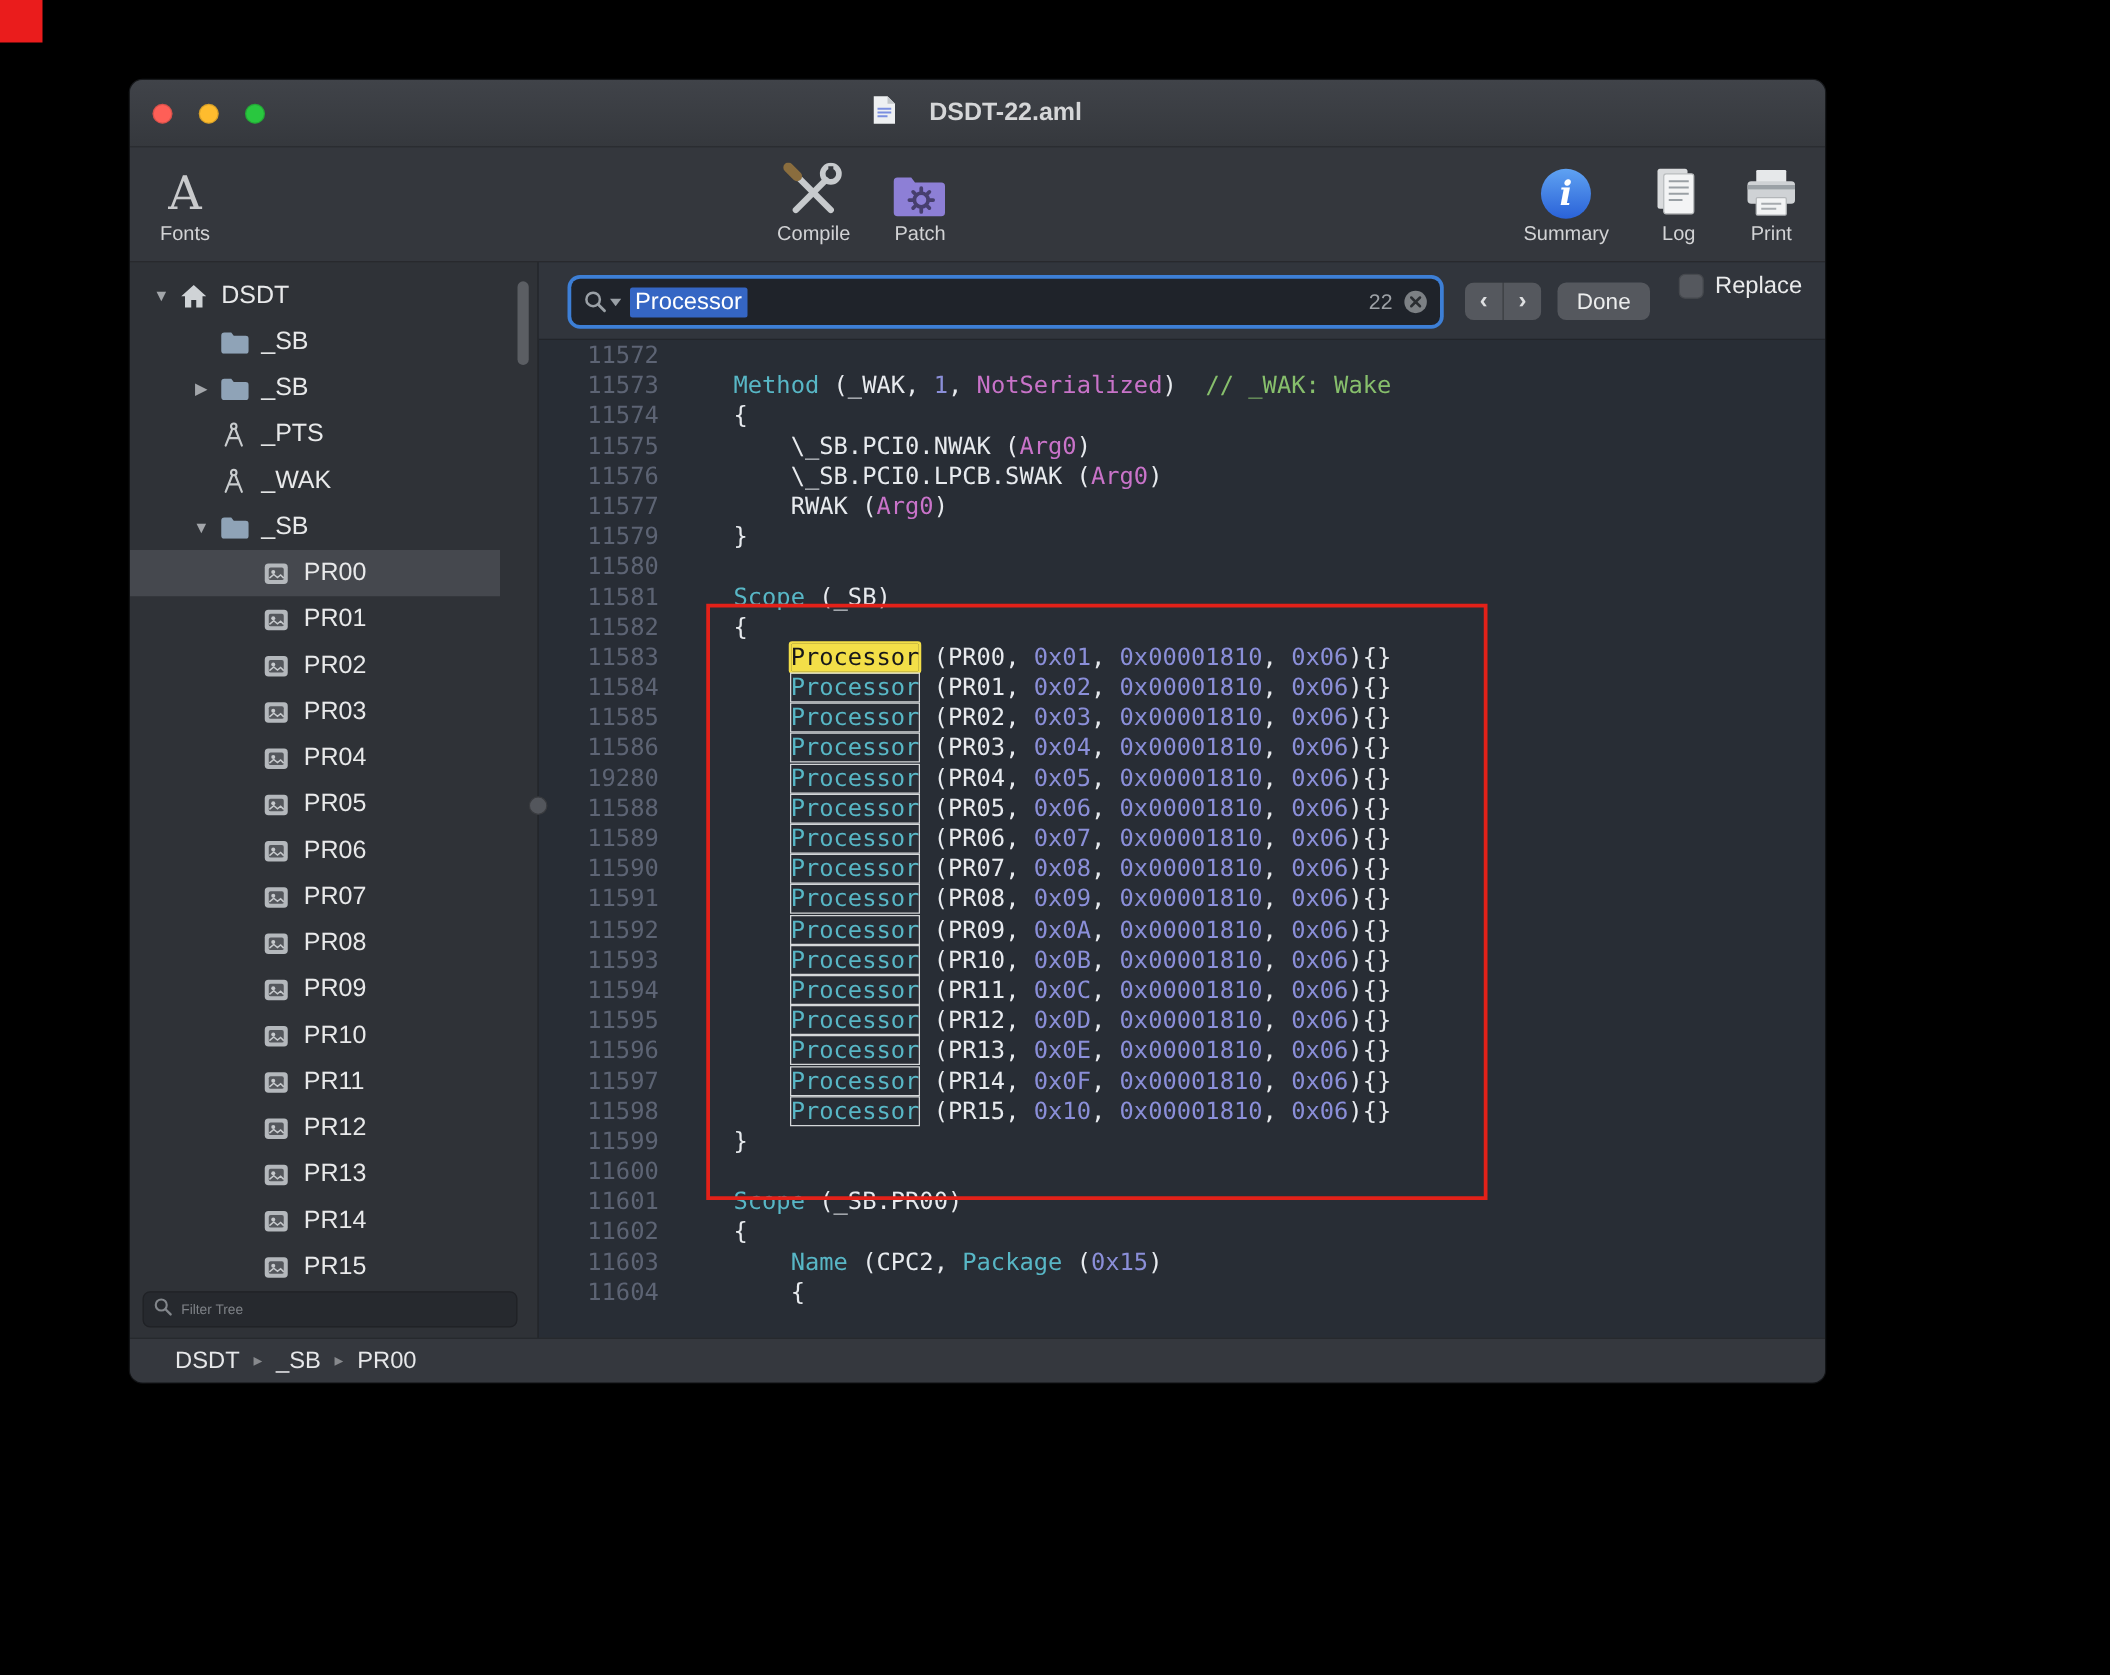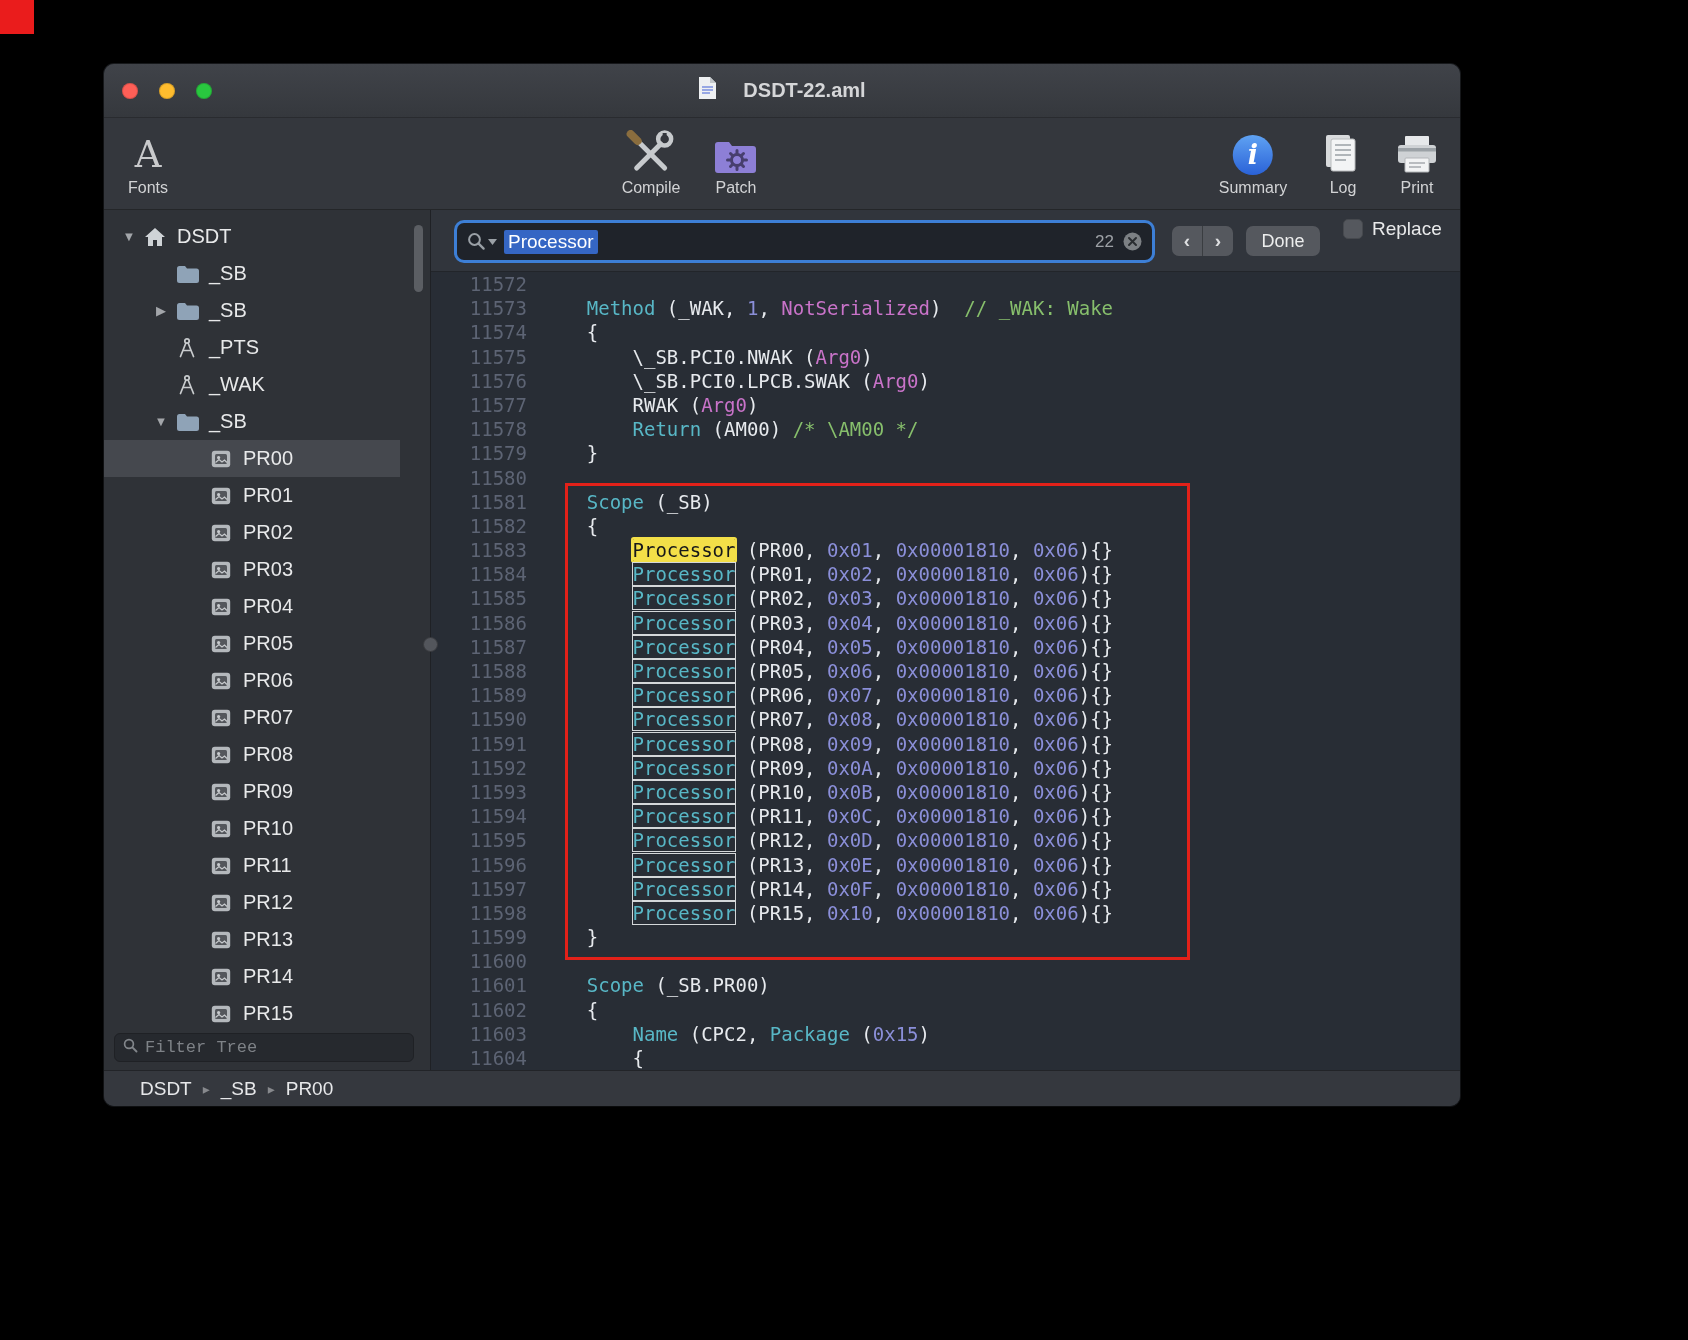--- a/index.html
+++ b/index.html
@@ -34,21 +34,21 @@
   .sidebar { flex:0 0 326px; background:#2f3237; position:relative; }
   .tree { position:absolute; top:8px; left:0; right:0; }
   .trow { height:37px; display:flex; align-items:center; color:#e8e9ea; font-size:20px; margin-right:30px; }
   .trow.sel { background:#45484e; }
   .disc { flex:0 0 26px; text-align:center; font-size:13px; color:#a3a6aa; }
   .disc.d0 { margin-left:12px; } .disc.d1 { margin-left:44px; } .disc.d2 { margin-left:78px; }
   .ticn { flex:0 0 26px; display:flex; justify-content:center; margin-right:9px; }
   .sb-thumb { position:absolute; right:7px; top:15px; width:9px; height:67px; background:#5b5e63; border-radius:5px; }
   .filter { position:absolute; left:10px; right:16px; bottom:8px; height:29px; background:#26292e;
     border:1px solid #1f2125; border-radius:6px; display:flex; align-items:center; padding:0 8px; gap:7px; }
-  .filter input { background:transparent; border:none; outline:none; color:#c8cacd; font-size:17px; width:100%; font-family:Liberation Mono, monospace; }
+  .filter input { background:transparent; border:none; outline:none; color:#c8cacd; font-size:11px; width:100%; font-family:Liberation Sans, sans-serif; }
   .filter input::placeholder { color:#7e8287; }
 
   .divider { flex:0 0 1px; background:#1f2125; position:relative; }
   .knob { position:absolute; left:-7px; top:427px; width:15px; height:15px; border-radius:50%;
     background:#53565c; border:1px solid #393b3f; z-index:6; }
 
   .content { flex:1; position:relative; background:#282d35; }
   .searchrow { position:absolute; top:0; left:0; right:0; height:62px; background:#31353c; border-bottom:1px solid #22252a; }
 
   .sfield { position:absolute; left:26px; top:13px; width:695px; height:37px; background:#1f232a;
@@ -485,30 +485,29 @@
         </div>
       </div>
 
       <div class="codewrap" id="code-lines">
           <div class="cl"><span class="g">11572</span><span class="t"></span></div>
           <div class="cl"><span class="g">11573</span><span class="t"><span class="s-p">    </span><span class="s-k">Method</span><span class="s-p"> (_WAK, </span><span class="s-n">1</span><span class="s-p">, </span><span class="s-m">NotSerialized</span><span class="s-p">)  </span><span class="s-c">// _WAK: Wake</span></span></div>
           <div class="cl"><span class="g">11574</span><span class="t"><span class="s-p">    {</span></span></div>
           <div class="cl"><span class="g">11575</span><span class="t"><span class="s-p">        \_SB.PCI0.NWAK (</span><span class="s-m">Arg0</span><span class="s-p">)</span></span></div>
           <div class="cl"><span class="g">11576</span><span class="t"><span class="s-p">        \_SB.PCI0.LPCB.SWAK (</span><span class="s-m">Arg0</span><span class="s-p">)</span></span></div>
           <div class="cl"><span class="g">11577</span><span class="t"><span class="s-p">        RWAK (</span><span class="s-m">Arg0</span><span class="s-p">)</span></span></div>
-          <div class="cl"><span class="g">11578</span><span class="t"><span class="s-p">        </span><span class="s-k">Return</span><span class="s-p"> (AM00) </span><span class="s-c">/* \AM00 */</span></span></div>
           <div class="cl"><span class="g">11579</span><span class="t"><span class="s-p">    }</span></span></div>
           <div class="cl"><span class="g">11580</span><span class="t"></span></div>
           <div class="cl"><span class="g">11581</span><span class="t"><span class="s-p">    </span><span class="s-k">Scope</span><span class="s-p"> (_SB)</span></span></div>
           <div class="cl"><span class="g">11582</span><span class="t"><span class="s-p">    {</span></span></div>
           <div class="cl"><span class="g">11583</span><span class="t"><span class="s-p">        </span><span class="s-hy">Processor</span><span class="s-p"> (PR00, </span><span class="s-n">0x01</span><span class="s-p">, </span><span class="s-n">0x00001810</span><span class="s-p">, </span><span class="s-n">0x06</span><span class="s-p">){}</span></span></div>
           <div class="cl"><span class="g">11584</span><span class="t"><span class="s-p">        </span><span class="s-hb">Processor</span><span class="s-p"> (PR01, </span><span class="s-n">0x02</span><span class="s-p">, </span><span class="s-n">0x00001810</span><span class="s-p">, </span><span class="s-n">0x06</span><span class="s-p">){}</span></span></div>
           <div class="cl"><span class="g">11585</span><span class="t"><span class="s-p">        </span><span class="s-hb">Processor</span><span class="s-p"> (PR02, </span><span class="s-n">0x03</span><span class="s-p">, </span><span class="s-n">0x00001810</span><span class="s-p">, </span><span class="s-n">0x06</span><span class="s-p">){}</span></span></div>
           <div class="cl"><span class="g">11586</span><span class="t"><span class="s-p">        </span><span class="s-hb">Processor</span><span class="s-p"> (PR03, </span><span class="s-n">0x04</span><span class="s-p">, </span><span class="s-n">0x00001810</span><span class="s-p">, </span><span class="s-n">0x06</span><span class="s-p">){}</span></span></div>
-          <div class="cl"><span class="g">11587</span><span class="t"><span class="s-p">        </span><span class="s-hb">Processor</span><span class="s-p"> (PR04, </span><span class="s-n">0x05</span><span class="s-p">, </span><span class="s-n">0x00001810</span><span class="s-p">, </span><span class="s-n">0x06</span><span class="s-p">){}</span></span></div>
+          <div class="cl"><span class="g">19280</span><span class="t"><span class="s-p">        </span><span class="s-hb">Processor</span><span class="s-p"> (PR04, </span><span class="s-n">0x05</span><span class="s-p">, </span><span class="s-n">0x00001810</span><span class="s-p">, </span><span class="s-n">0x06</span><span class="s-p">){}</span></span></div>
           <div class="cl"><span class="g">11588</span><span class="t"><span class="s-p">        </span><span class="s-hb">Processor</span><span class="s-p"> (PR05, </span><span class="s-n">0x06</span><span class="s-p">, </span><span class="s-n">0x00001810</span><span class="s-p">, </span><span class="s-n">0x06</span><span class="s-p">){}</span></span></div>
           <div class="cl"><span class="g">11589</span><span class="t"><span class="s-p">        </span><span class="s-hb">Processor</span><span class="s-p"> (PR06, </span><span class="s-n">0x07</span><span class="s-p">, </span><span class="s-n">0x00001810</span><span class="s-p">, </span><span class="s-n">0x06</span><span class="s-p">){}</span></span></div>
           <div class="cl"><span class="g">11590</span><span class="t"><span class="s-p">        </span><span class="s-hb">Processor</span><span class="s-p"> (PR07, </span><span class="s-n">0x08</span><span class="s-p">, </span><span class="s-n">0x00001810</span><span class="s-p">, </span><span class="s-n">0x06</span><span class="s-p">){}</span></span></div>
           <div class="cl"><span class="g">11591</span><span class="t"><span class="s-p">        </span><span class="s-hb">Processor</span><span class="s-p"> (PR08, </span><span class="s-n">0x09</span><span class="s-p">, </span><span class="s-n">0x00001810</span><span class="s-p">, </span><span class="s-n">0x06</span><span class="s-p">){}</span></span></div>
           <div class="cl"><span class="g">11592</span><span class="t"><span class="s-p">        </span><span class="s-hb">Processor</span><span class="s-p"> (PR09, </span><span class="s-n">0x0A</span><span class="s-p">, </span><span class="s-n">0x00001810</span><span class="s-p">, </span><span class="s-n">0x06</span><span class="s-p">){}</span></span></div>
           <div class="cl"><span class="g">11593</span><span class="t"><span class="s-p">        </span><span class="s-hb">Processor</span><span class="s-p"> (PR10, </span><span class="s-n">0x0B</span><span class="s-p">, </span><span class="s-n">0x00001810</span><span class="s-p">, </span><span class="s-n">0x06</span><span class="s-p">){}</span></span></div>
           <div class="cl"><span class="g">11594</span><span class="t"><span class="s-p">        </span><span class="s-hb">Processor</span><span class="s-p"> (PR11, </span><span class="s-n">0x0C</span><span class="s-p">, </span><span class="s-n">0x00001810</span><span class="s-p">, </span><span class="s-n">0x06</span><span class="s-p">){}</span></span></div>
           <div class="cl"><span class="g">11595</span><span class="t"><span class="s-p">        </span><span class="s-hb">Processor</span><span class="s-p"> (PR12, </span><span class="s-n">0x0D</span><span class="s-p">, </span><span class="s-n">0x00001810</span><span class="s-p">, </span><span class="s-n">0x06</span><span class="s-p">){}</span></span></div>
           <div class="cl"><span class="g">11596</span><span class="t"><span class="s-p">        </span><span class="s-hb">Processor</span><span class="s-p"> (PR13, </span><span class="s-n">0x0E</span><span class="s-p">, </span><span class="s-n">0x00001810</span><span class="s-p">, </span><span class="s-n">0x06</span><span class="s-p">){}</span></span></div>
           <div class="cl"><span class="g">11597</span><span class="t"><span class="s-p">        </span><span class="s-hb">Processor</span><span class="s-p"> (PR14, </span><span class="s-n">0x0F</span><span class="s-p">, </span><span class="s-n">0x00001810</span><span class="s-p">, </span><span class="s-n">0x06</span><span class="s-p">){}</span></span></div>

